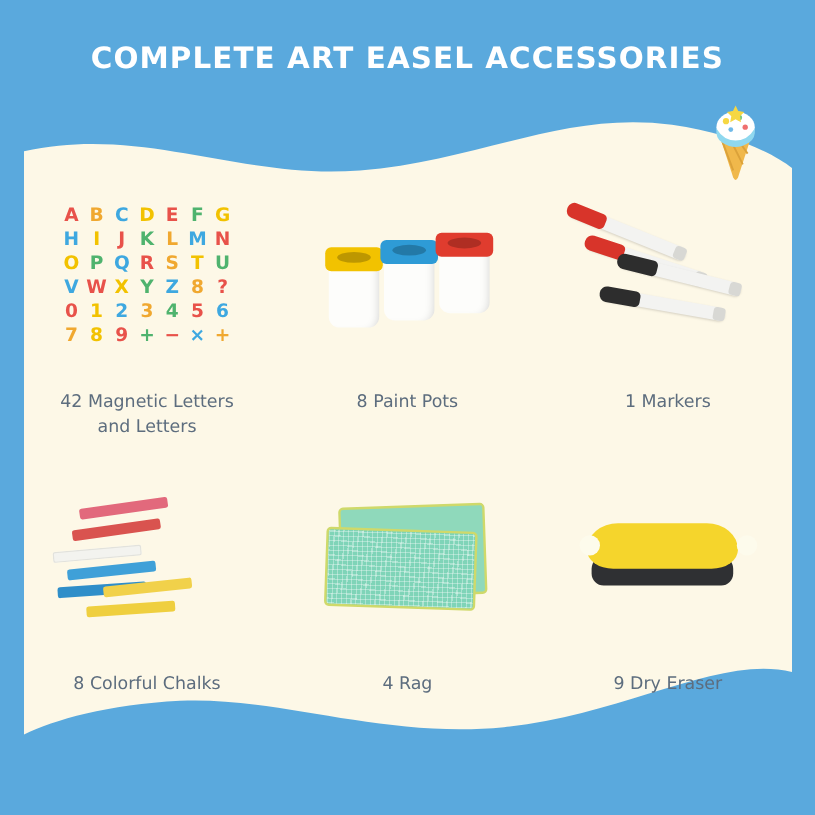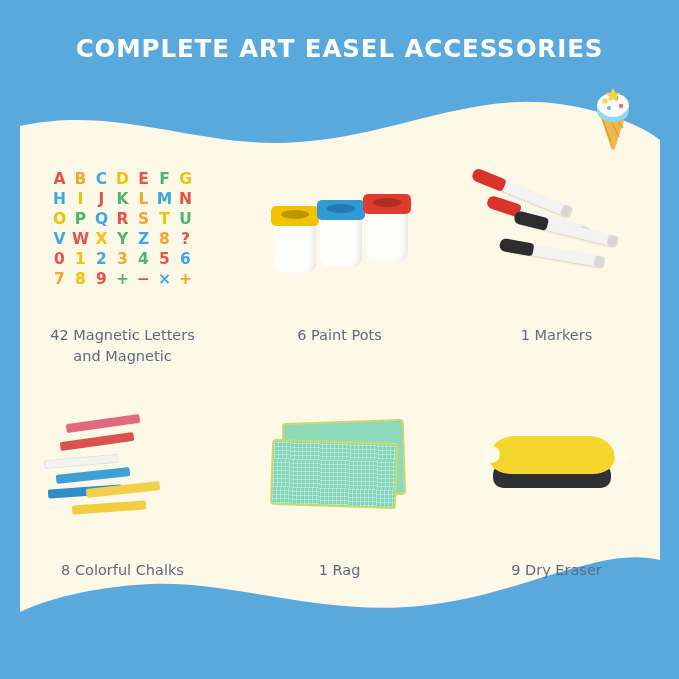--- a/index.html
+++ b/index.html
@@ -317,21 +317,21 @@
           <span style="color:#f2c200">8</span>
           <span style="color:#e8524a">9</span>
           <span style="color:#4fb36e">+</span>
           <span style="color:#e8524a">−</span>
           <span style="color:#3ea8e0">×</span>
           <span style="color:#f0a830">+</span>
         </div>
       </div>
       <div class="caption">
         <div>42 Magnetic Letters</div>
-        <div>and Magnetic</div>
+        <div>and Letters</div>
       </div>
     </div>
 
     <div class="cell">
       <div class="art">
         <div class="pots">
           <div class="pot" style="left:14px; bottom:0;">
             <div class="lid" style="background:#f2c200;">
               <div class="hole"></div>
             </div>
@@ -342,21 +342,21 @@
             </div>
           </div>
           <div class="pot" style="left:106px; bottom:12px;">
             <div class="lid" style="background:#e03c2e;">
               <div class="hole"></div>
             </div>
           </div>
         </div>
       </div>
       <div class="caption">
-        <div>6 Paint Pots</div>
+        <div>8 Paint Pots</div>
       </div>
     </div>
 
     <div class="cell">
       <div class="art">
         <div class="markers">
           <div class="marker" style="left:4px; top:10px; transform:rotate(22deg);">
             <div class="cap" style="background:#d8342a;"></div>
             <div class="tail"></div>
           </div>
@@ -397,21 +397,21 @@
     </div>
 
     <div class="cell">
       <div class="art">
         <div class="rag">
           <div class="back"></div>
           <div class="front"></div>
         </div>
       </div>
       <div class="caption">
-        <div>1 Rag</div>
+        <div>4 Rag</div>
       </div>
     </div>
 
     <div class="cell">
       <div class="art">
         <div class="eraser">
           <div class="base"></div>
           <div class="top"></div>
           <div class="notch-l"></div>
           <div class="notch-r"></div>

